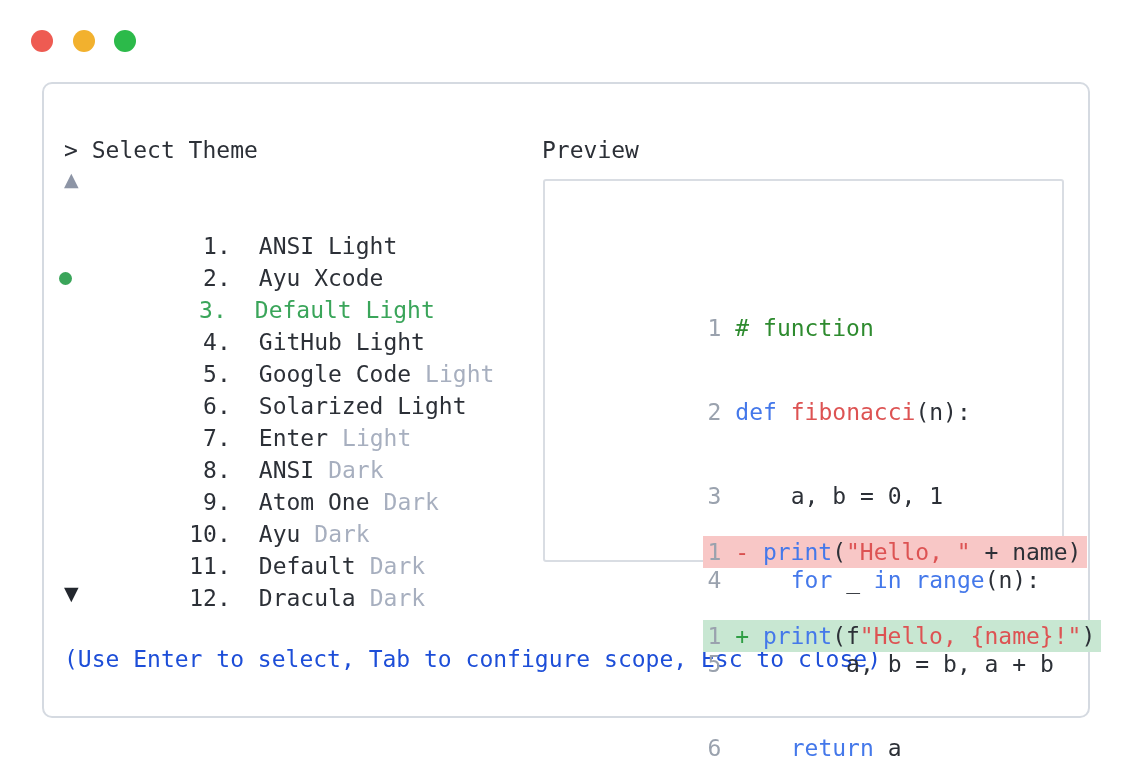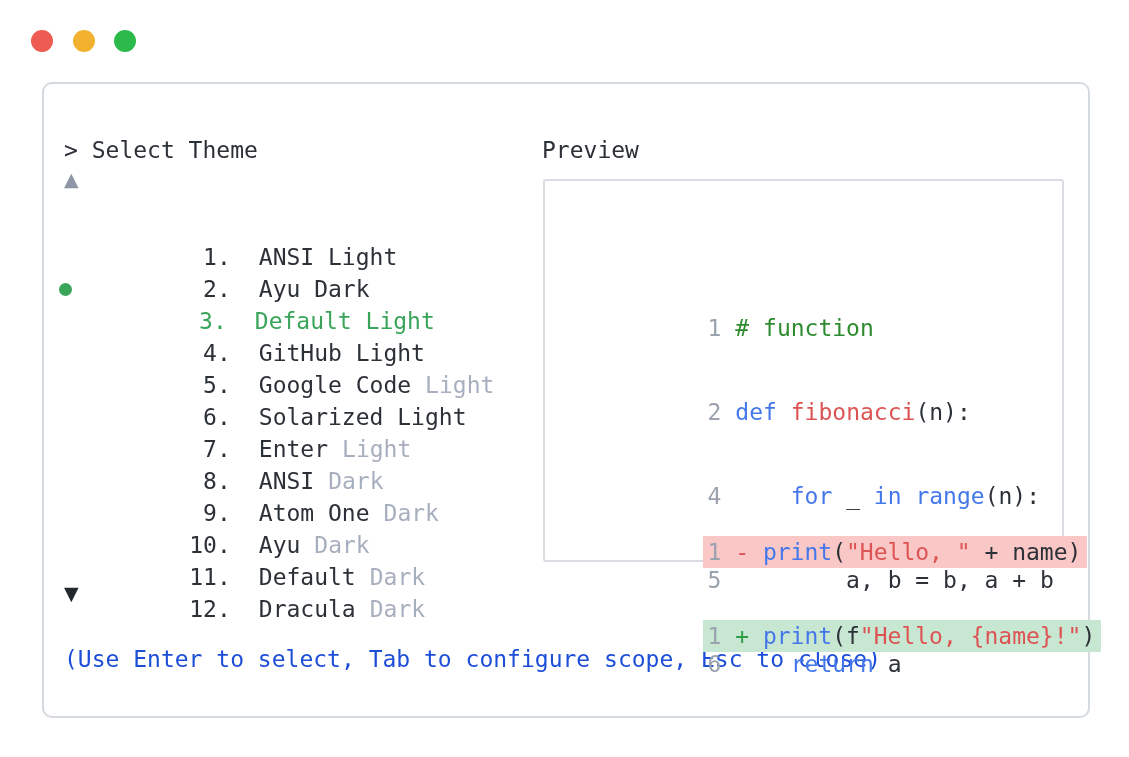--- a/index.html
+++ b/index.html
@@ -25,21 +25,21 @@
     border: 2px solid #d5dae1;
     border-radius: 10px;
     background: #ffffff;
   }
   .prompt { position: absolute; left: 20px; top: 50px; height: 32px; line-height: 32px; white-space: pre; }
   .arrow  { position: absolute; left: 20px; height: 32px; line-height: 30px; font-size: 19px;
             font-family: "DejaVu Sans", sans-serif; cursor: pointer; }
   .arrow-up   { top: 80px;  color: #8d95a6; }
   .arrow-down { top: 494px; color: #23272e; }
 
-  .theme-list { position: absolute; left: 0; top: 125px; width: 520px; }
+  .theme-list { position: absolute; left: 0; top: 114px; width: 520px; }
   .trow { position: relative; height: 32px; line-height: 32px; padding-left: 34px; white-space: pre; cursor: pointer; }
   .tnum { display: inline-block; width: 42px; text-align: right; }
   .tname { margin-left: 28px; }
   .tsuffix { margin-left: 14px; color: #a7afbf; text-align: right; }
   .trow.sel, .trow.sel .tsuffix { color: #3aa55a; padding-left: 30px; }
   .sel-dot { position: absolute; left: 15px; top: 10px; width: 13px; height: 13px;
              border-radius: 50%; background: #3aa55a; }
 
   .help { position: absolute; left: 20px; top: 559px; height: 32px; line-height: 32px;
           color: #1d4ed8; white-space: pre; }
@@ -82,21 +82,21 @@
 
     <div class="prompt">&gt; Select Theme</div>
 
     <div class="arrow arrow-up">▲</div>
 
     <div class="theme-list">
       <div class="trow">
         <span class="tnum">1.</span><span class="tname">ANSI Light</span><span class="tsuffix"></span>
       </div>
       <div class="trow">
-        <span class="tnum">2.</span><span class="tname">Ayu Dark</span><span class="tsuffix"></span>
+        <span class="tnum">2.</span><span class="tname">Ayu Xcode</span><span class="tsuffix"></span>
       </div>
       <div class="trow sel">
         <span class="sel-dot"></span><span class="tnum">3.</span><span class="tname">Default Light</span><span class="tsuffix"></span>
       </div>
       <div class="trow">
         <span class="tnum">4.</span><span class="tname">GitHub Light</span><span class="tsuffix"></span>
       </div>
       <div class="trow">
         <span class="tnum">5.</span><span class="tname">Google Code</span><span class="tsuffix">Light</span>
       </div>
@@ -131,20 +131,23 @@
 
     <div class="preview-box">
       <div class="code">
         <div class="cl">
           <span class="ln">1</span><span class="tok-com"># function</span>
         </div>
         <div class="cl">
           <span class="ln">2</span><span class="tok-kw">def</span><span class="tok-pl"> </span><span class="tok-fn">fibonacci</span><span class="tok-pl">(n):</span>
         </div>
         <div class="cl">
+          <span class="ln">3</span><span class="tok-pl">    a, b = 0, 1</span>
+        </div>
+        <div class="cl">
           <span class="ln">4</span><span class="tok-pl">    </span><span class="tok-kw">for</span><span class="tok-pl"> _ </span><span class="tok-kw">in</span><span class="tok-pl"> </span><span class="tok-kw">range</span><span class="tok-pl">(n):</span>
         </div>
         <div class="cl">
           <span class="ln">5</span><span class="tok-pl">        a, b = b, a + b</span>
         </div>
         <div class="cl">
           <span class="ln">6</span><span class="tok-pl">    </span><span class="tok-kw">return</span><span class="tok-pl"> a</span>
         </div>
       </div>
 

